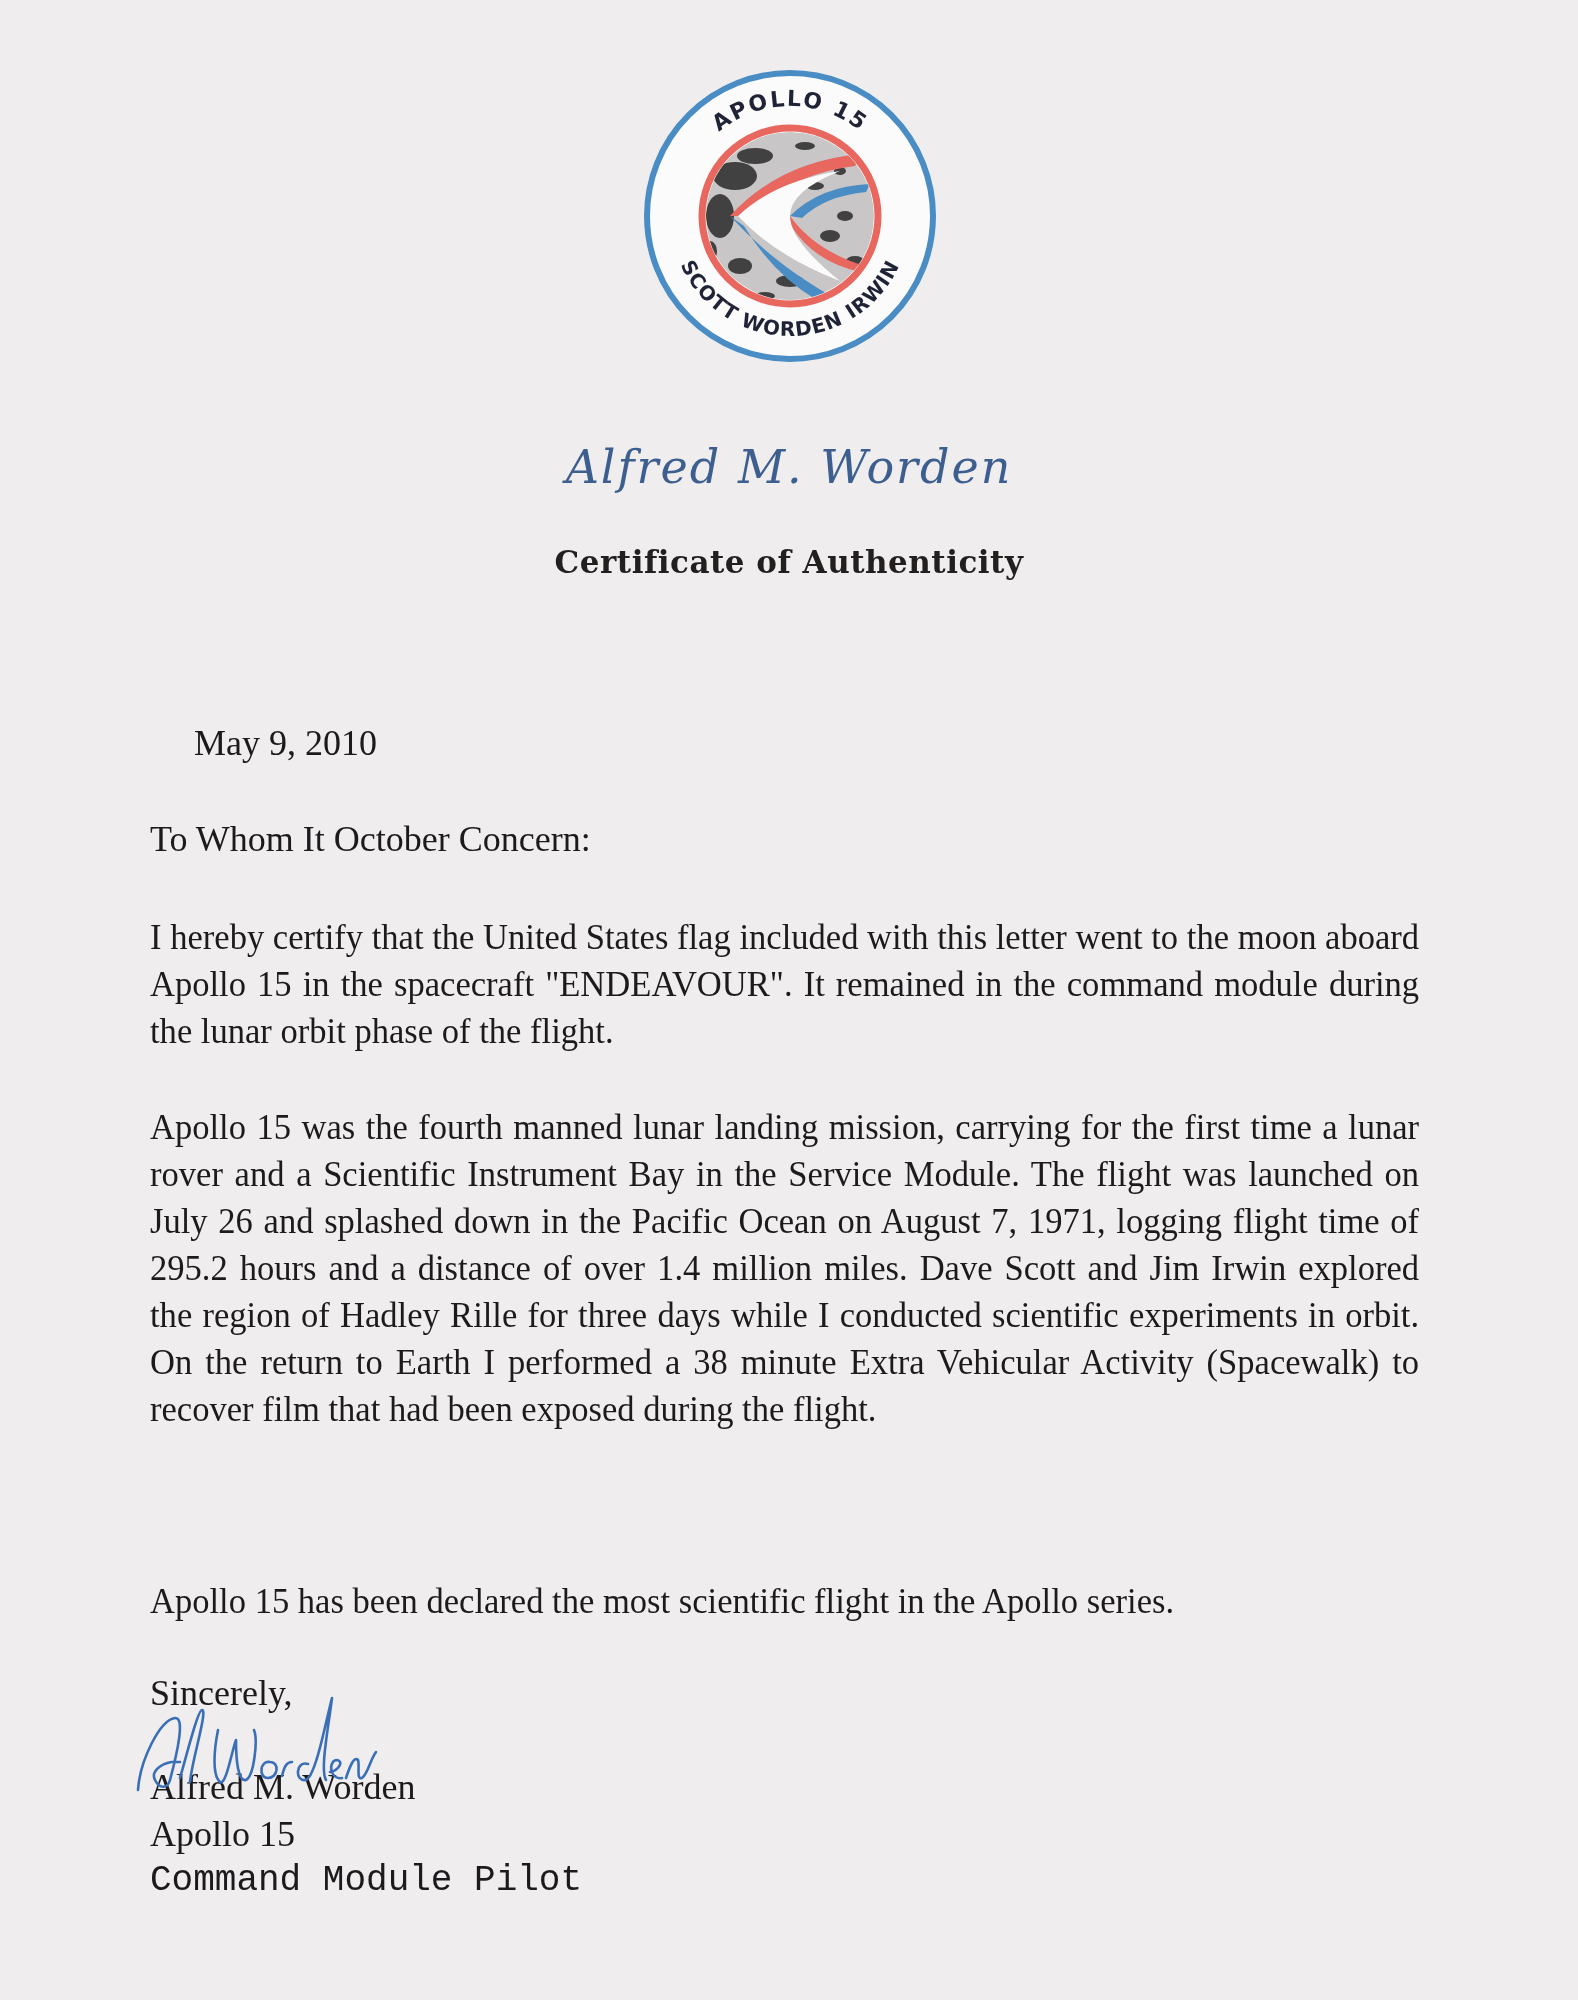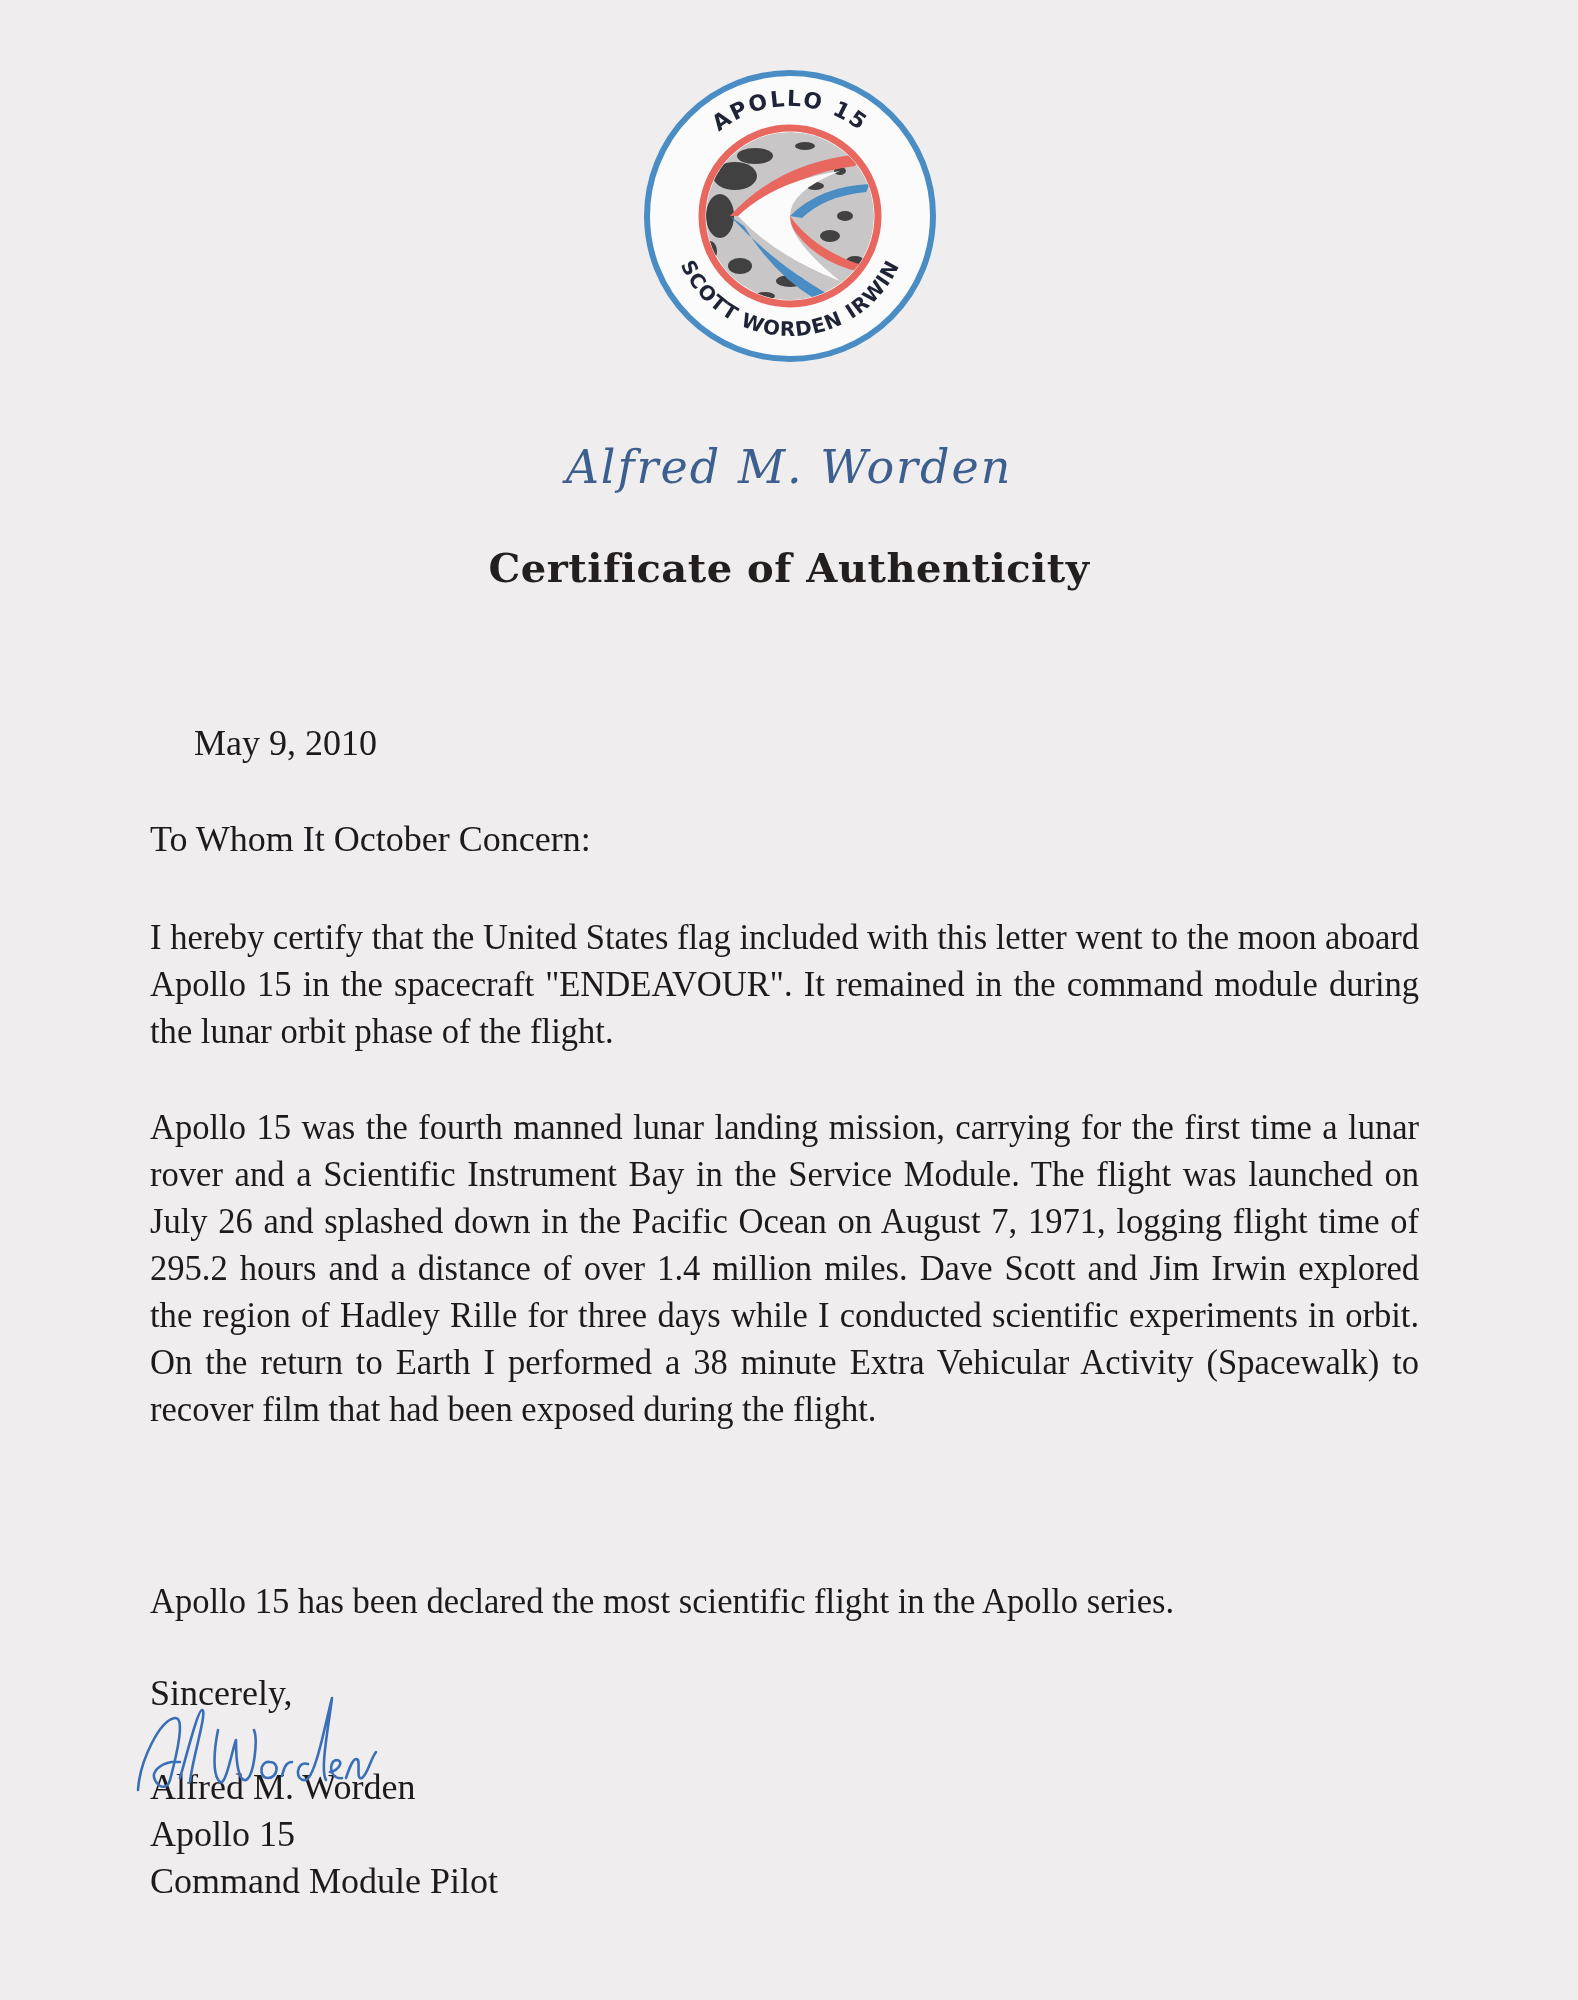--- a/index.html
+++ b/index.html
@@ -37,21 +37,21 @@
     color: #3d5f8f;
   }
   .doc-title {
     position: absolute;
     left: 0;
     width: 1578px;
     top: 544px;
     text-align: center;
     font-family: "DejaVu Serif", "Liberation Serif", serif;
     font-weight: bold;
-    font-size: 40px;
+    font-size: 31px;
     color: #231f1f;
     letter-spacing: 0.5px;
   }
   .body-text {
     position: absolute;
     left: 150px;
     width: 1270px;
     font-family: "Liberation Serif", serif;
     font-size: 36px;
     color: #1c1a1c;
@@ -66,21 +66,21 @@
     transform-origin: left top;
     width: 1322px;
   }
   .para1 { top: 914px; }
   .para2 { top: 1104px; }
   .para3 { top: 1578px; }
 
   .closing { top: 1672px; }
   .sig-name { top: 1766px; }
   .sig-mission { top: 1813px; }
-  .sig-role { top: 1860px; }
+  .sig-role { top: 1860px; font-family: Liberation Mono, monospace; }
 
   .signature {
     position: absolute;
     left: 130px;
     top: 1690px;
     width: 320px;
     height: 120px;
   }
   .signature svg { width: 100%; height: 100%; display: block; }
 </style>

